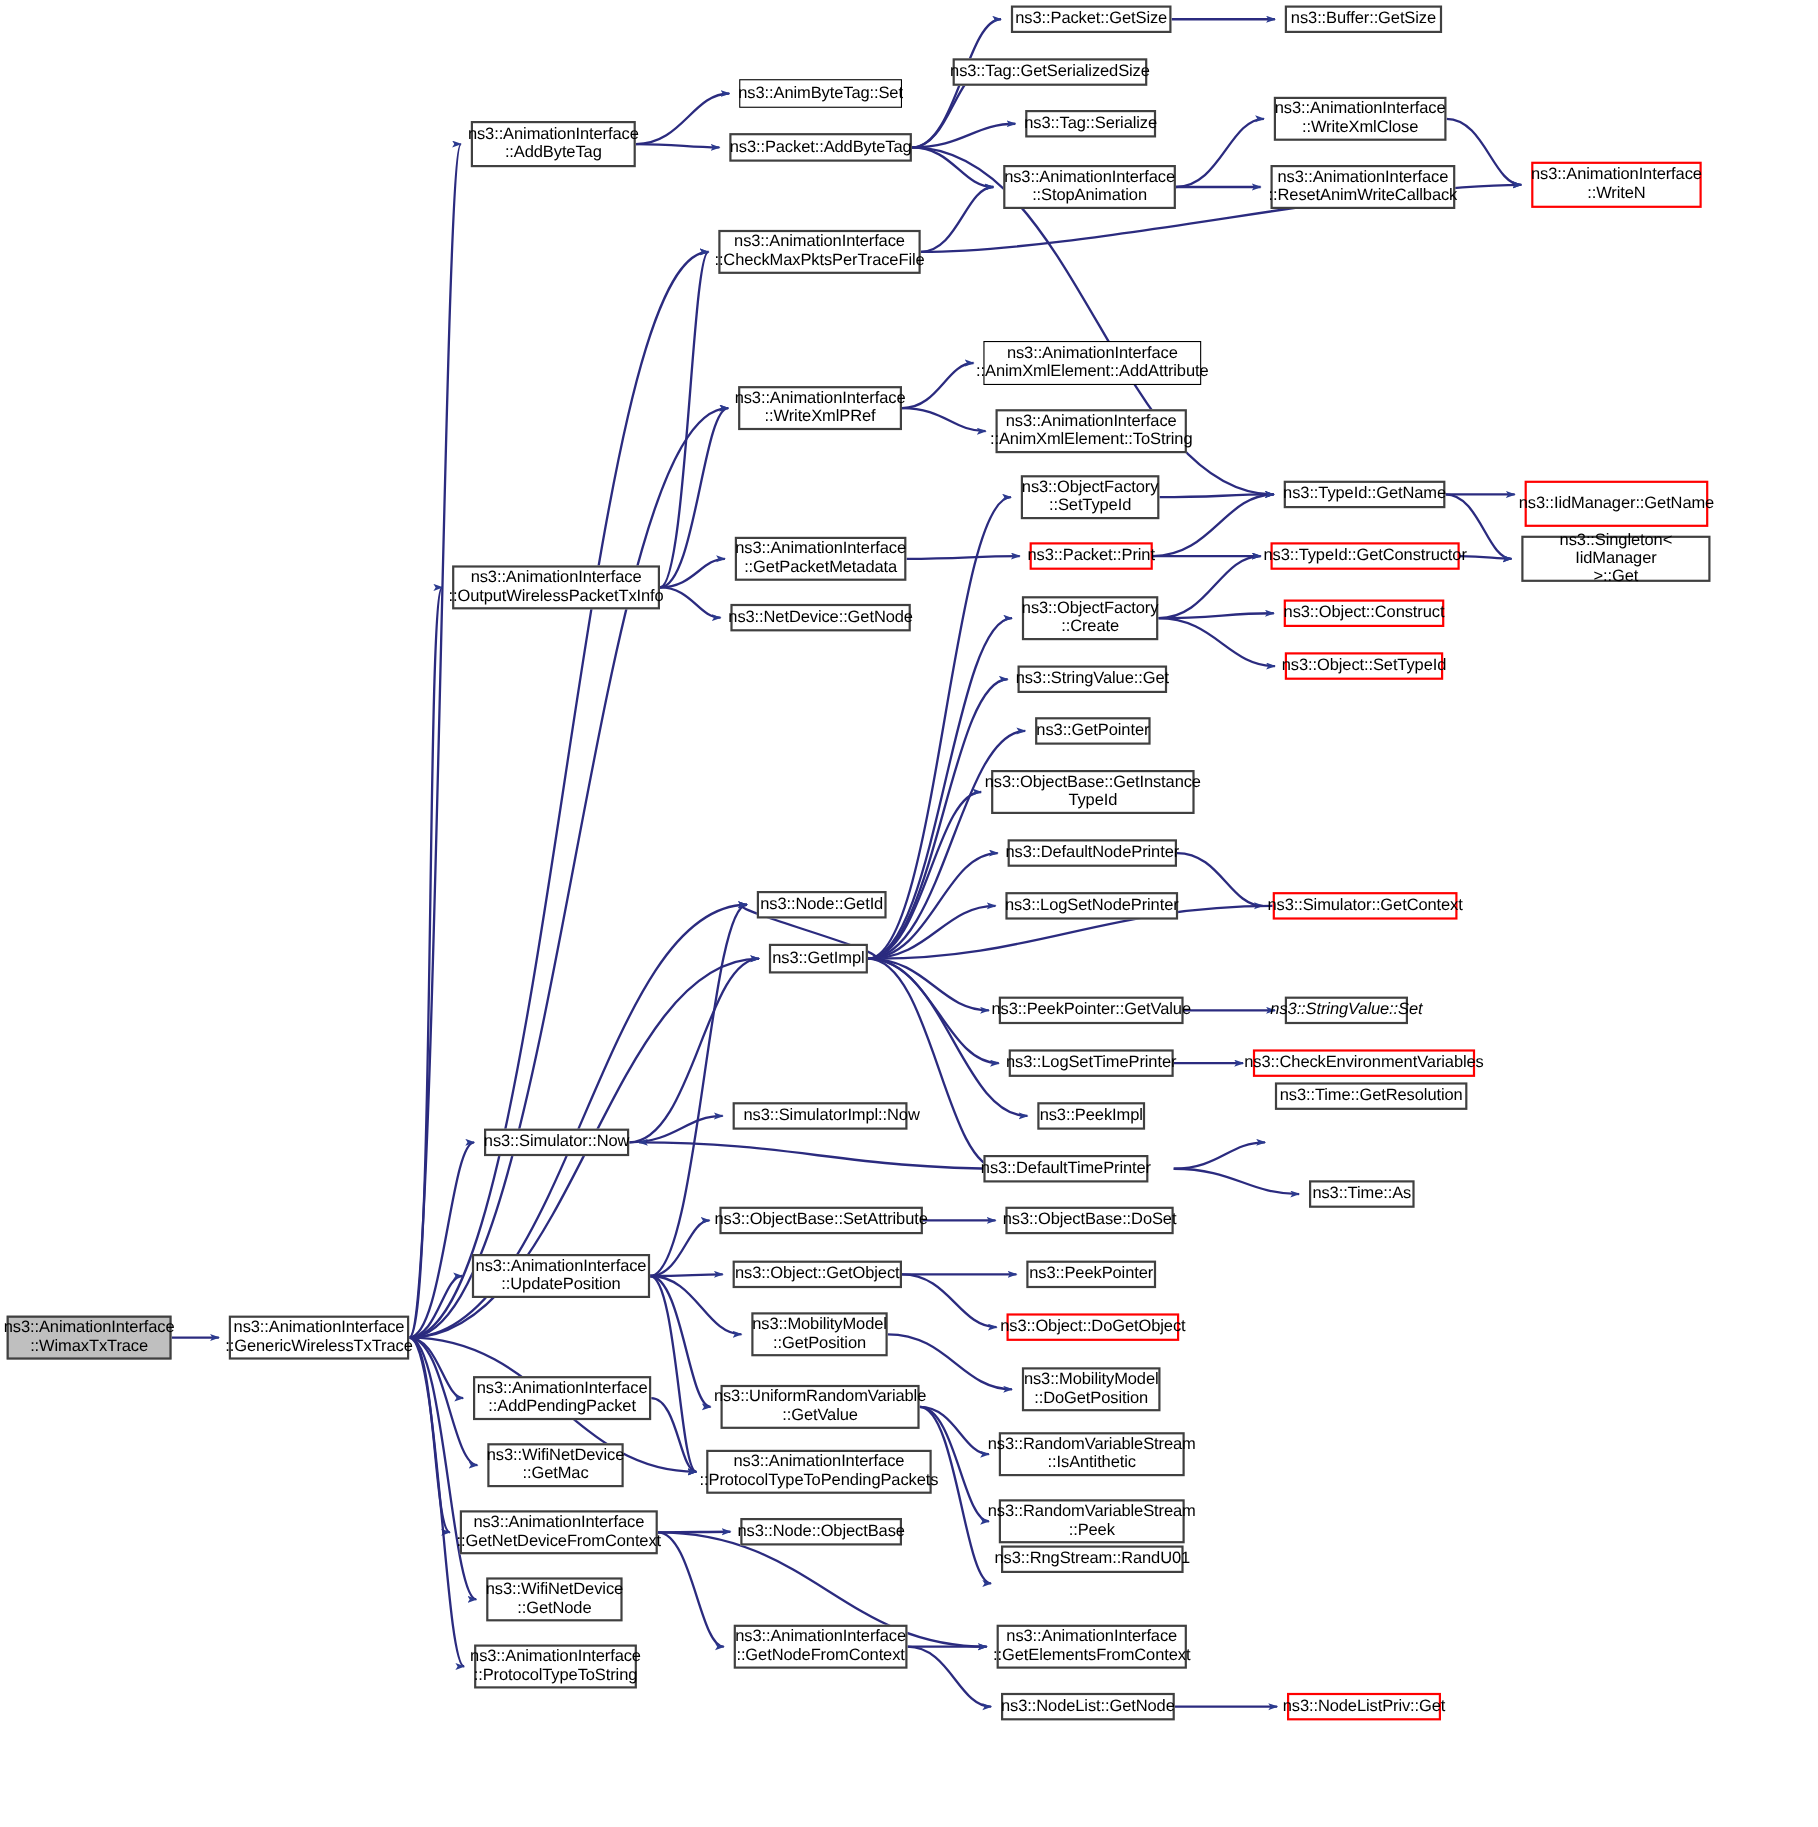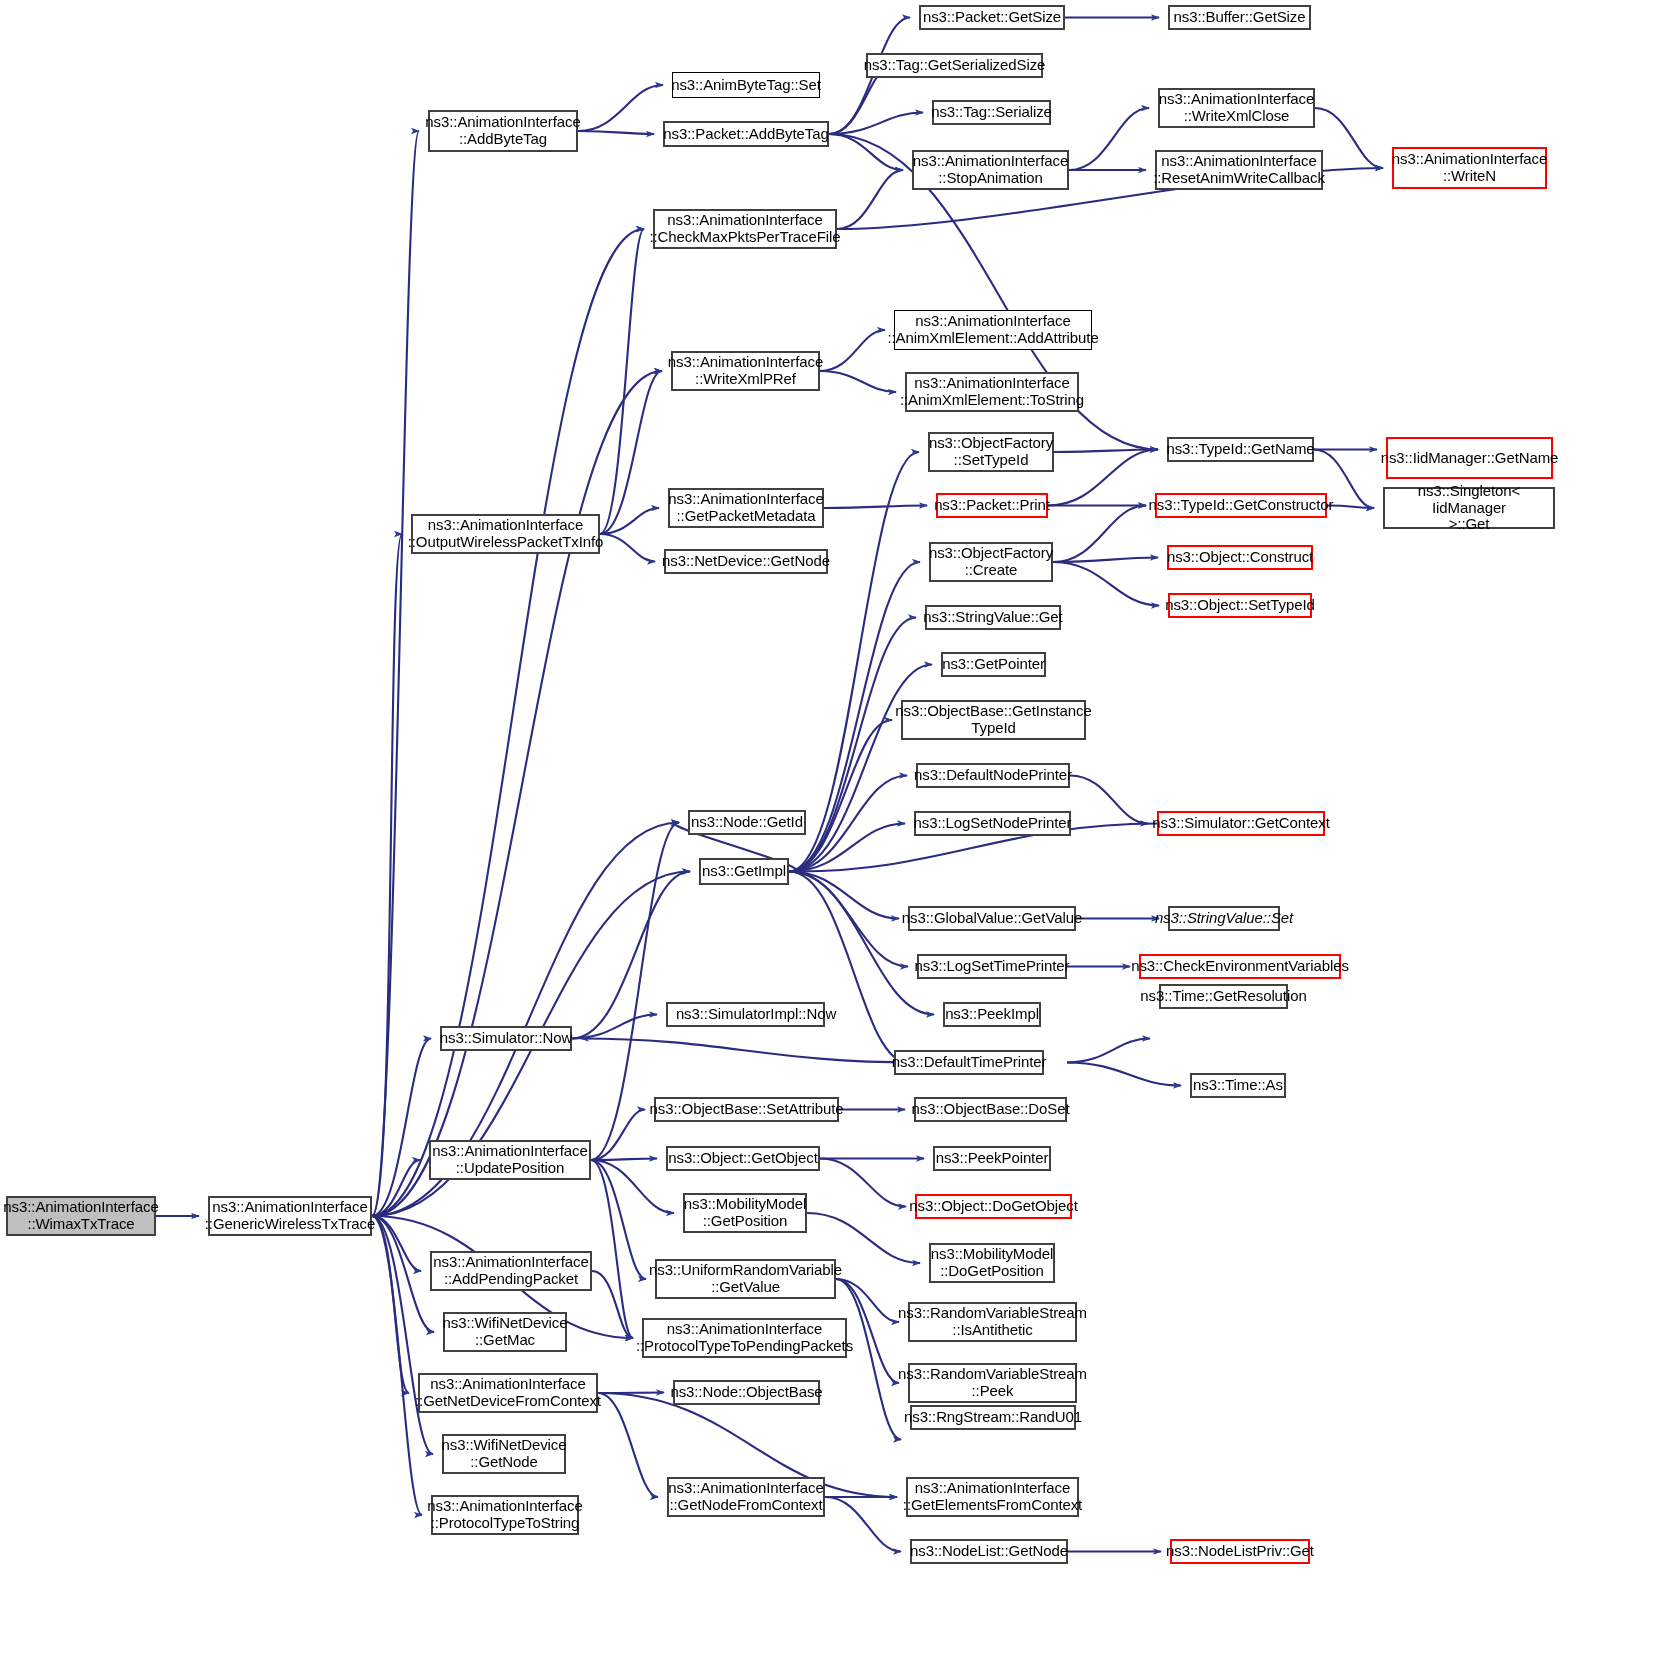--- a/index.html
+++ b/index.html
@@ -162,29 +162,29 @@
       <div class="node red" style="left: 1168px; top: 593px; width: 144px; height: 25px;">ns3::Object::SetTypeId</div>
       <div class="node thick" style="left: 925px; top: 605px; width: 136px; height: 25px;">ns3::StringValue::Get</div>
       <div class="node thick" style="left: 941px; top: 652px; width: 105px; height: 25px;">ns3::GetPointer</div>
       <div class="node thick" style="left: 901px; top: 700px; width: 185px; height: 40px;">ns3::ObjectBase::GetInstance
 TypeId</div>
       <div class="node thick" style="left: 916px; top: 763px; width: 154px; height: 25px;">ns3::DefaultNodePrinter</div>
       <div class="node thick" style="left: 914px; top: 811px; width: 157px; height: 25px;">ns3::LogSetNodePrinter</div>
       <div class="node red" style="left: 1157px; top: 811px; width: 168px; height: 25px;">ns3::Simulator::GetContext</div>
       <div class="node thick" style="left: 688px; top: 810px; width: 118px; height: 25px;">ns3::Node::GetId</div>
       <div class="node thick" style="left: 699px; top: 858px; width: 90px; height: 27px;">ns3::GetImpl</div>
-      <div class="node thick" style="left: 908px; top: 906px; width: 168px; height: 25px;">ns3::GlobalValue::GetValue</div>
+      <div class="node thick" style="left: 908px; top: 906px; width: 168px; height: 25px;">ns3::PeekPointer::GetValue</div>
       <div class="node thick" style="left: 1168px; top: 906px; width: 112px; height: 25px; font-style: italic;">ns3::StringValue::Set</div>
       <div class="node thick" style="left: 917px; top: 954px; width: 150px; height: 25px;">ns3::LogSetTimePrinter</div>
       <div class="node red" style="left: 1139px; top: 954px; width: 202px; height: 25px;">ns3::CheckEnvironmentVariables</div>
       <div class="node thick" style="left: 943px; top: 1002px; width: 98px; height: 25px;">ns3::PeekImpl</div>
       <div class="node thick" style="left: 666px; top: 1002px; width: 159px; height: 25px; padding-left: 24px;">ns3::SimulatorImpl::Now</div>
       <div class="node thick" style="left: 440px; top: 1026px; width: 132px; height: 25px;">ns3::Simulator::Now</div>
       <div class="node thick" style="left: 894px; top: 1050px; width: 150px; height: 25px;">ns3::DefaultTimePrinter</div>
-      <div class="node thick" style="left: 1159px; top: 984px; width: 129px; height: 25px;">ns3::Time::GetResolution</div>
+      <div class="node thick" style="left: 1159px; top: 984px; width: 175px; height: 25px;">ns3::Time::GetResolution</div>
       <div class="node thick" style="left: 1190px; top: 1073px; width: 96px; height: 25px;">ns3::Time::As</div>
       <div class="node thick" style="left: 654px; top: 1097px; width: 185px; height: 25px;">ns3::ObjectBase::SetAttribute</div>
       <div class="node thick" style="left: 914px; top: 1097px; width: 153px; height: 25px;">ns3::ObjectBase::DoSet</div>
       <div class="node thick" style="left: 429px; top: 1140px; width: 162px; height: 40px;">ns3::AnimationInterface
 ::UpdatePosition</div>
       <div class="node thick" style="left: 666px; top: 1146px; width: 154px; height: 25px;">ns3::Object::GetObject</div>
       <div class="node thick" style="left: 933px; top: 1146px; width: 118px; height: 25px;">ns3::PeekPointer</div>
       <div class="node thick" style="left: 683px; top: 1193px; width: 124px; height: 40px;">ns3::MobilityModel
 ::GetPosition</div>
       <div class="node red" style="left: 915px; top: 1194px; width: 157px; height: 25px;">ns3::Object::DoGetObject</div>

